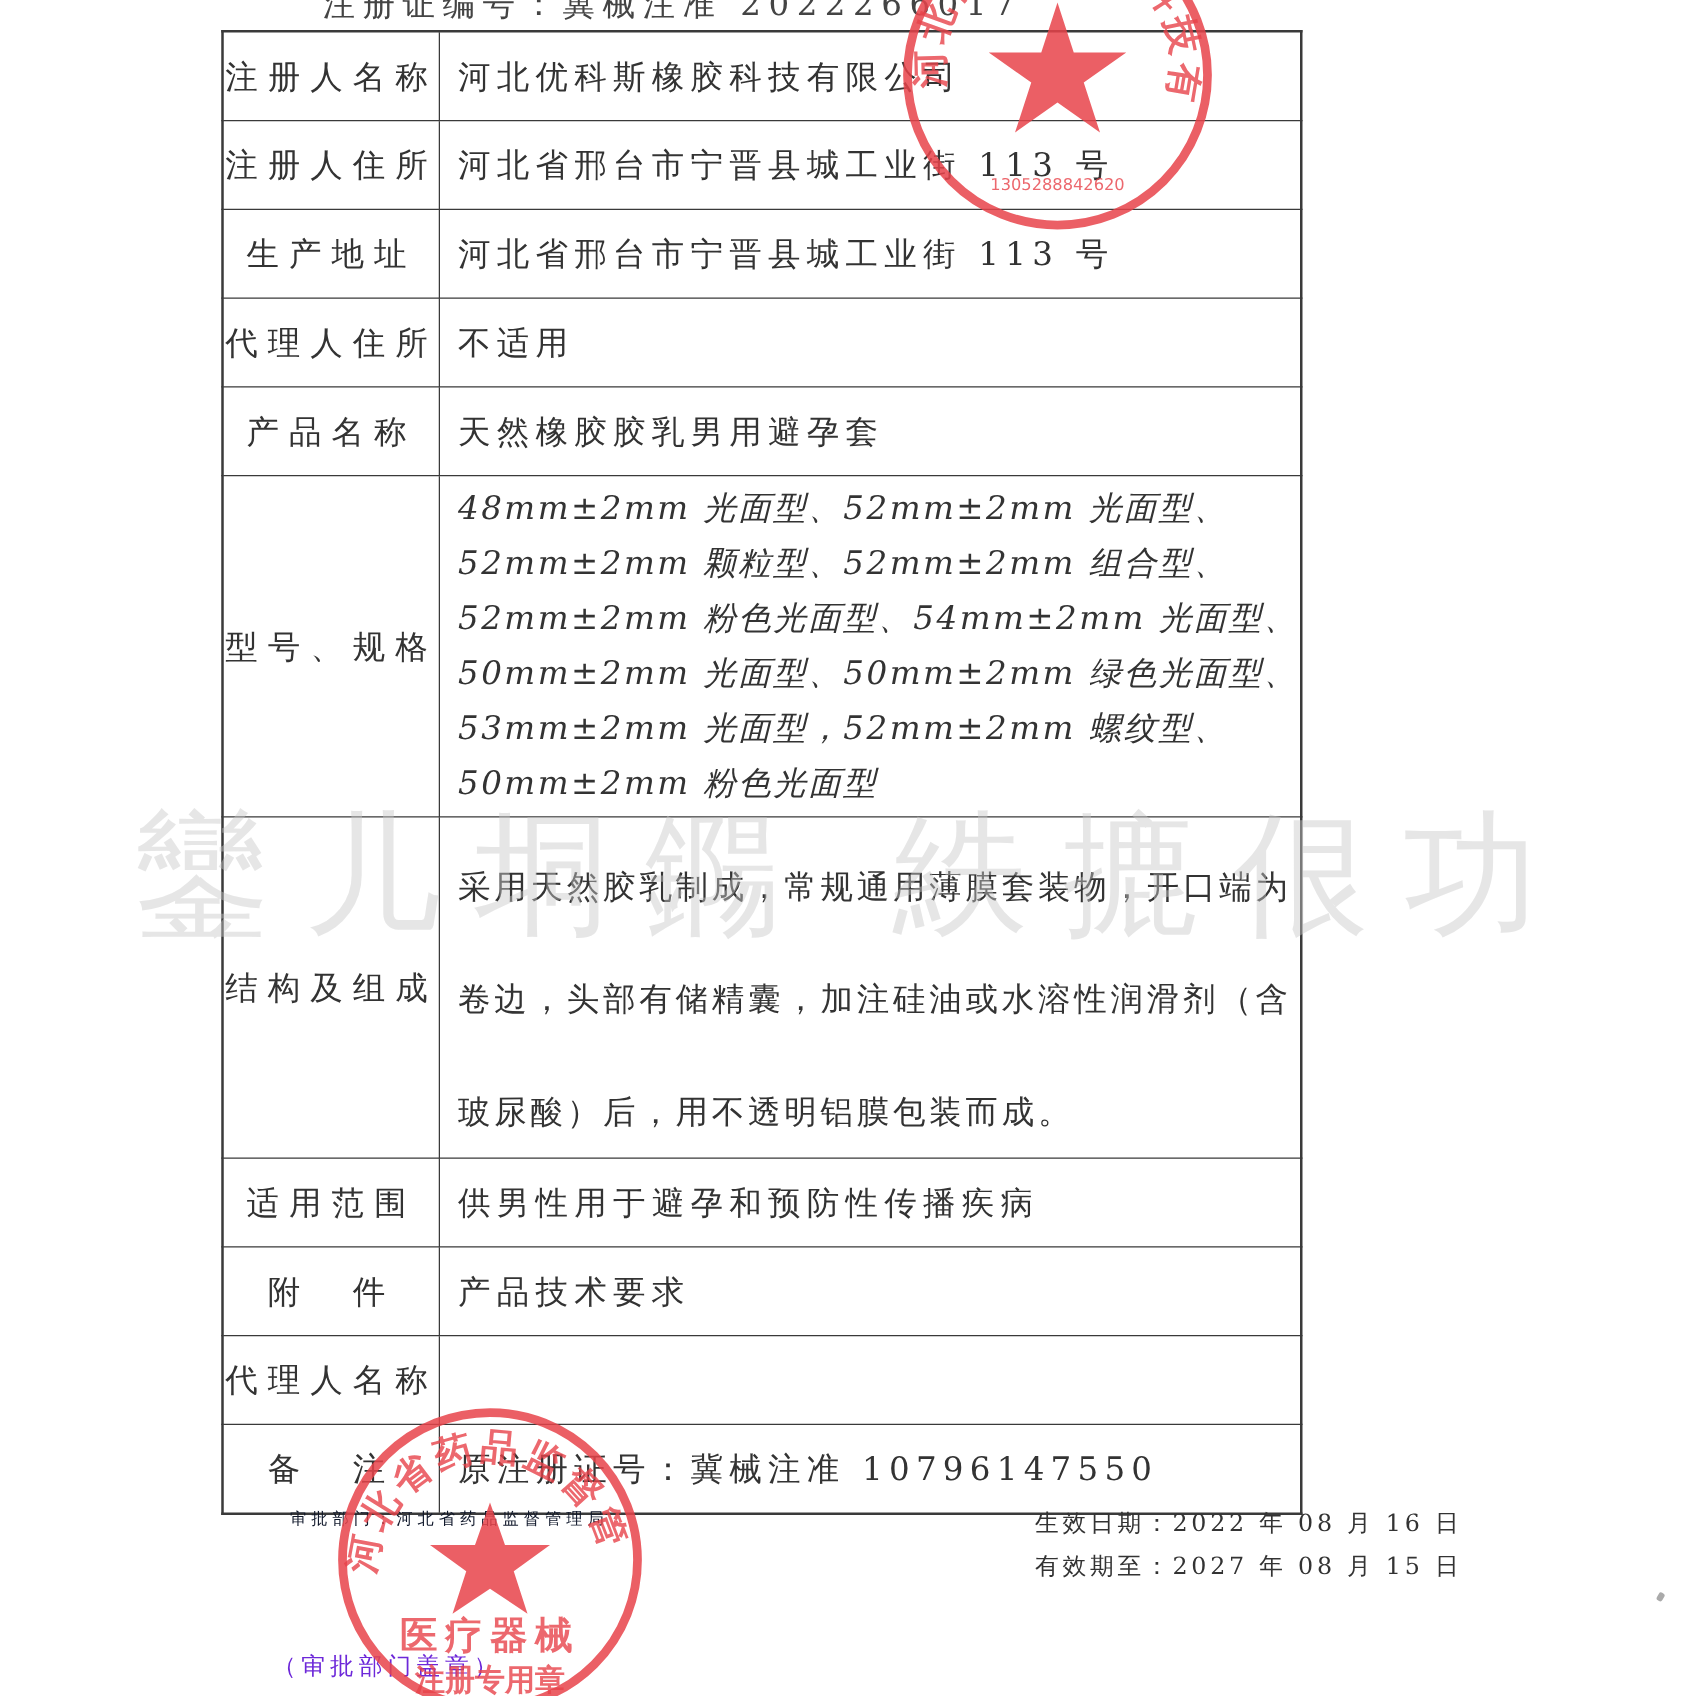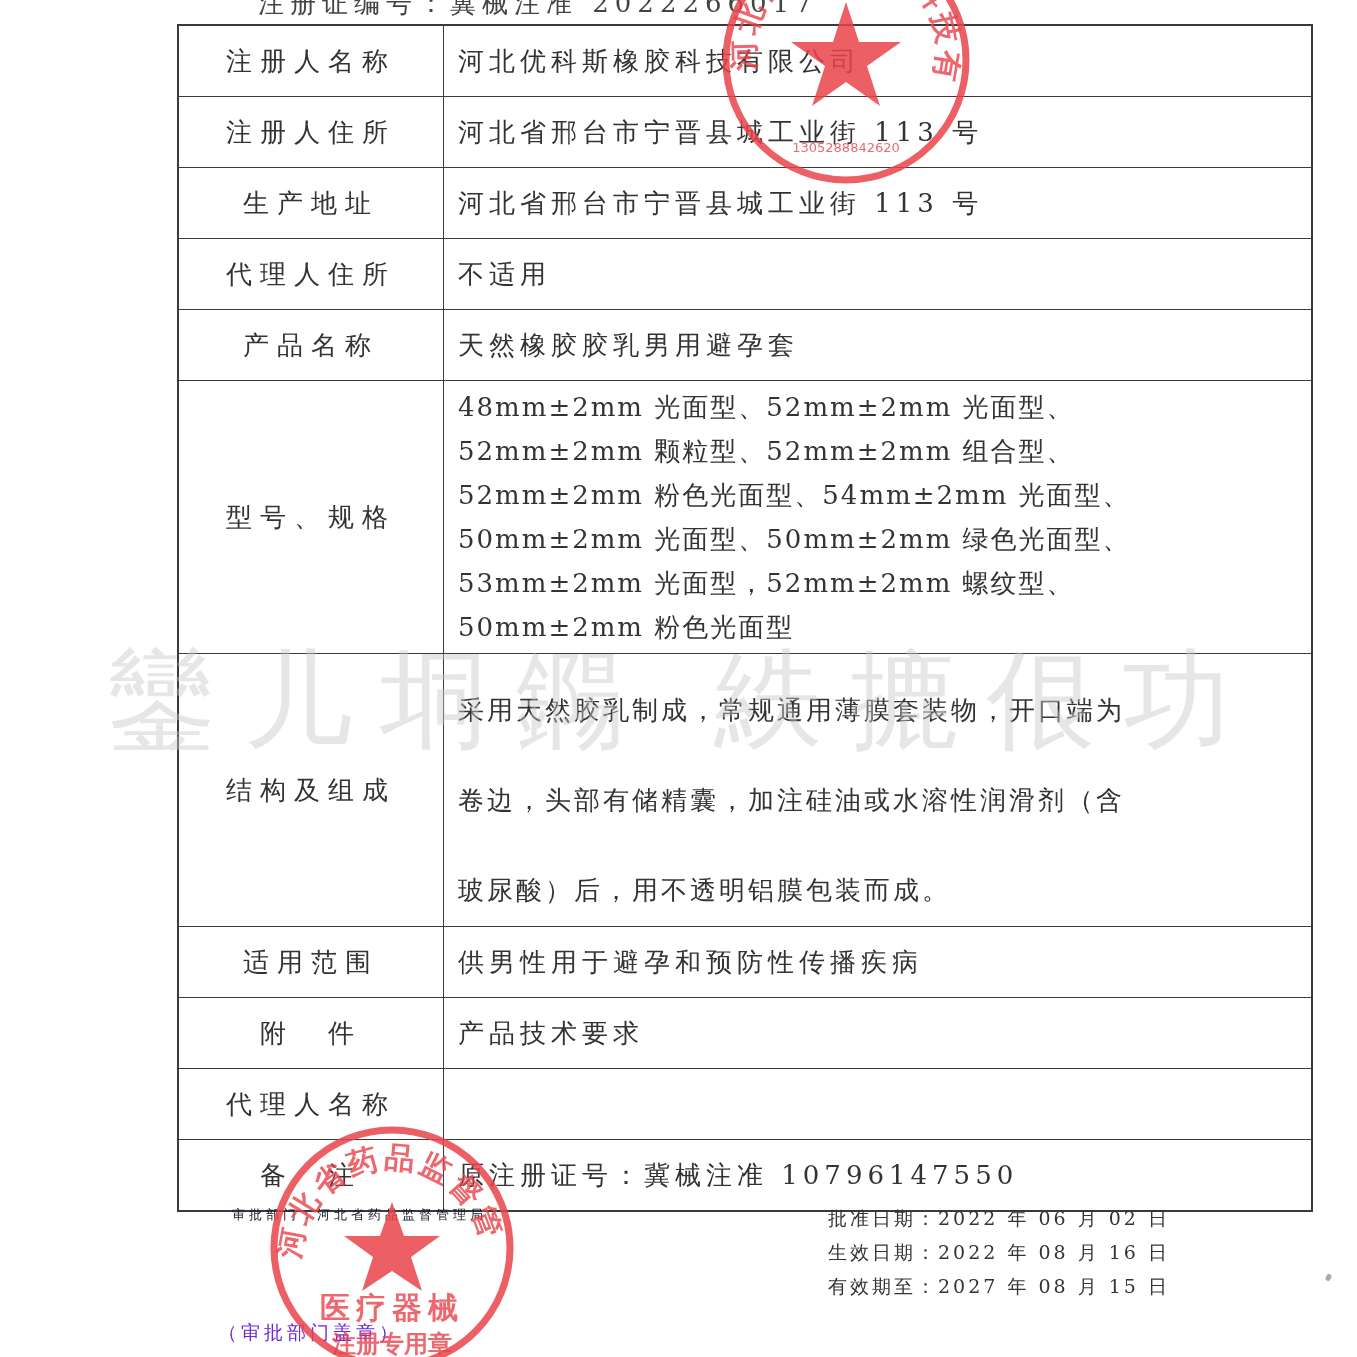--- a/index.html
+++ b/index.html
@@ -9,34 +9,34 @@
     font-family: "DejaVu Serif", "Liberation Serif", serif;
     color: #2a2a2a;
   }
   .header-cut {
     position: absolute; left: 258px; top: -14px;
     font-size: 26px; letter-spacing: 6px; color: #444;
     white-space: nowrap;
   }
   table.cert {
     position: absolute; left: 177px; top: 24px;
-    width: 1136px; border-collapse: collapse;
+    width: 865px; border-collapse: collapse;
     border: 2px solid #3a3a3a;
   }
   table.cert td {
     border: 1.5px solid #3a3a3a;
     font-size: 26px; color: #333;
     vertical-align: middle;
   }
   td.label {
     width: 262px; text-align: center; letter-spacing: 8px;
   }
   td.value { padding-left: 14px; letter-spacing: 5px; }
   tr.h70 td { height: 68px; }
-  .spec-line { line-height: 44px; letter-spacing: 2px; white-space: nowrap; }
+  .spec-line { line-height: 44px; letter-spacing: 2px; white-space: nowrap; font-style: italic; }
   .struct-line { line-height: 69px; letter-spacing: 3px; white-space: nowrap; margin-top: 21px; }
   .spec-cell { padding-top: 4px; padding-bottom: 4px; }
 
   .footer-left { position: absolute; left: 232px; top: 1206px; font-size: 13px; letter-spacing: 4px; color: #0f172a; }
   .footer-left2 { position: absolute; left: 218px; top: 1320px; font-size: 19px; letter-spacing: 4px; color: #6d28d9; }
   .footer-dates { position: absolute; left: 828px; top: 1206px; font-size: 19px; color: #333; letter-spacing: 3px; }
   .footer-dates div { height: 34px; }
 
   .watermark {
     position: absolute; left: 108px; top: 628px;
@@ -111,21 +111,20 @@
   <tr class="h70">
     <td class="label">备　注</td>
     <td class="value">原注册证号：冀械注准 10796147550</td>
   </tr>
 </tbody>
   </table>
 
 <div class="footer-left">审批部门：河北省药品监督管理局</div>
 <div class="footer-left2">（审批部门盖章）</div>
 <div class="footer-dates">
-  <div>批准日期：2022 年 06 月 02 日</div>
   <div>生效日期：2022 年 08 月 16 日</div>
   <div>有效期至：2027 年 08 月 15 日</div>
 </div>
 
 <div class="watermark">鑾儿垌鐊 紩摝佷功</div>
 
 <svg class="seal seal-company" viewBox="0 0 260 260">
   <defs>
     <path id="arcTop1" d="M 40 140 A 92 92 0 1 1 220 140"></path>
   </defs>

